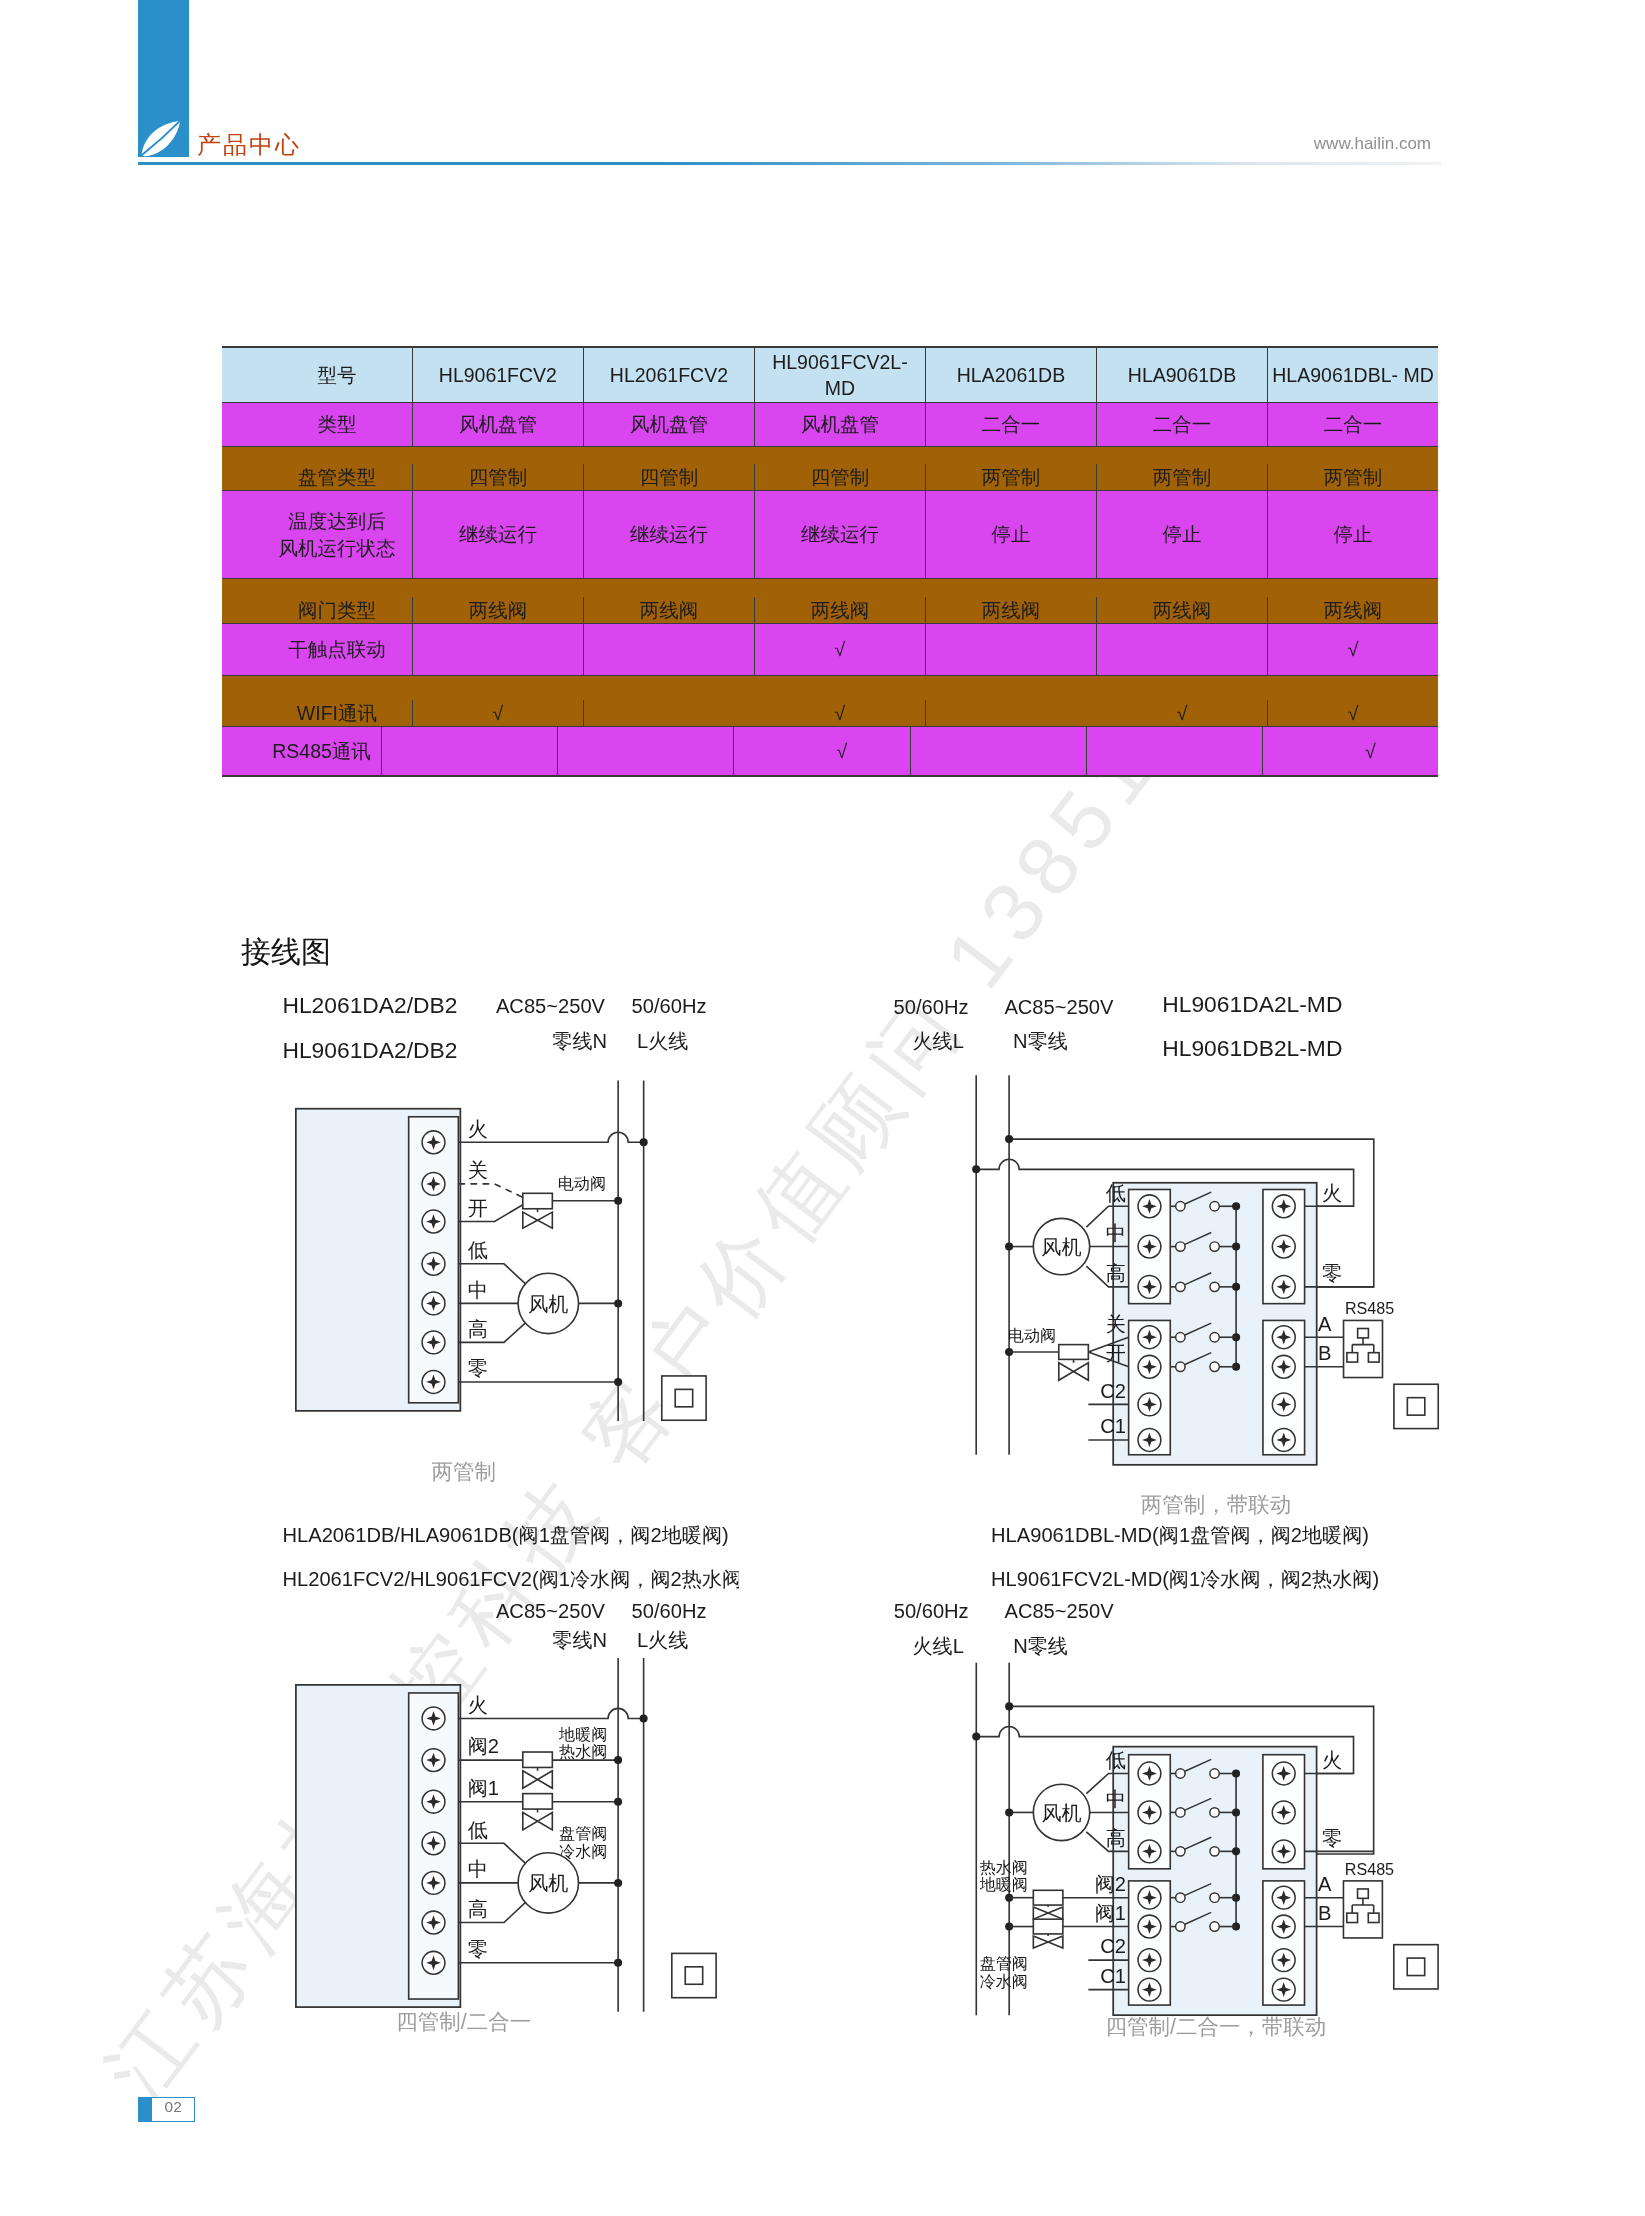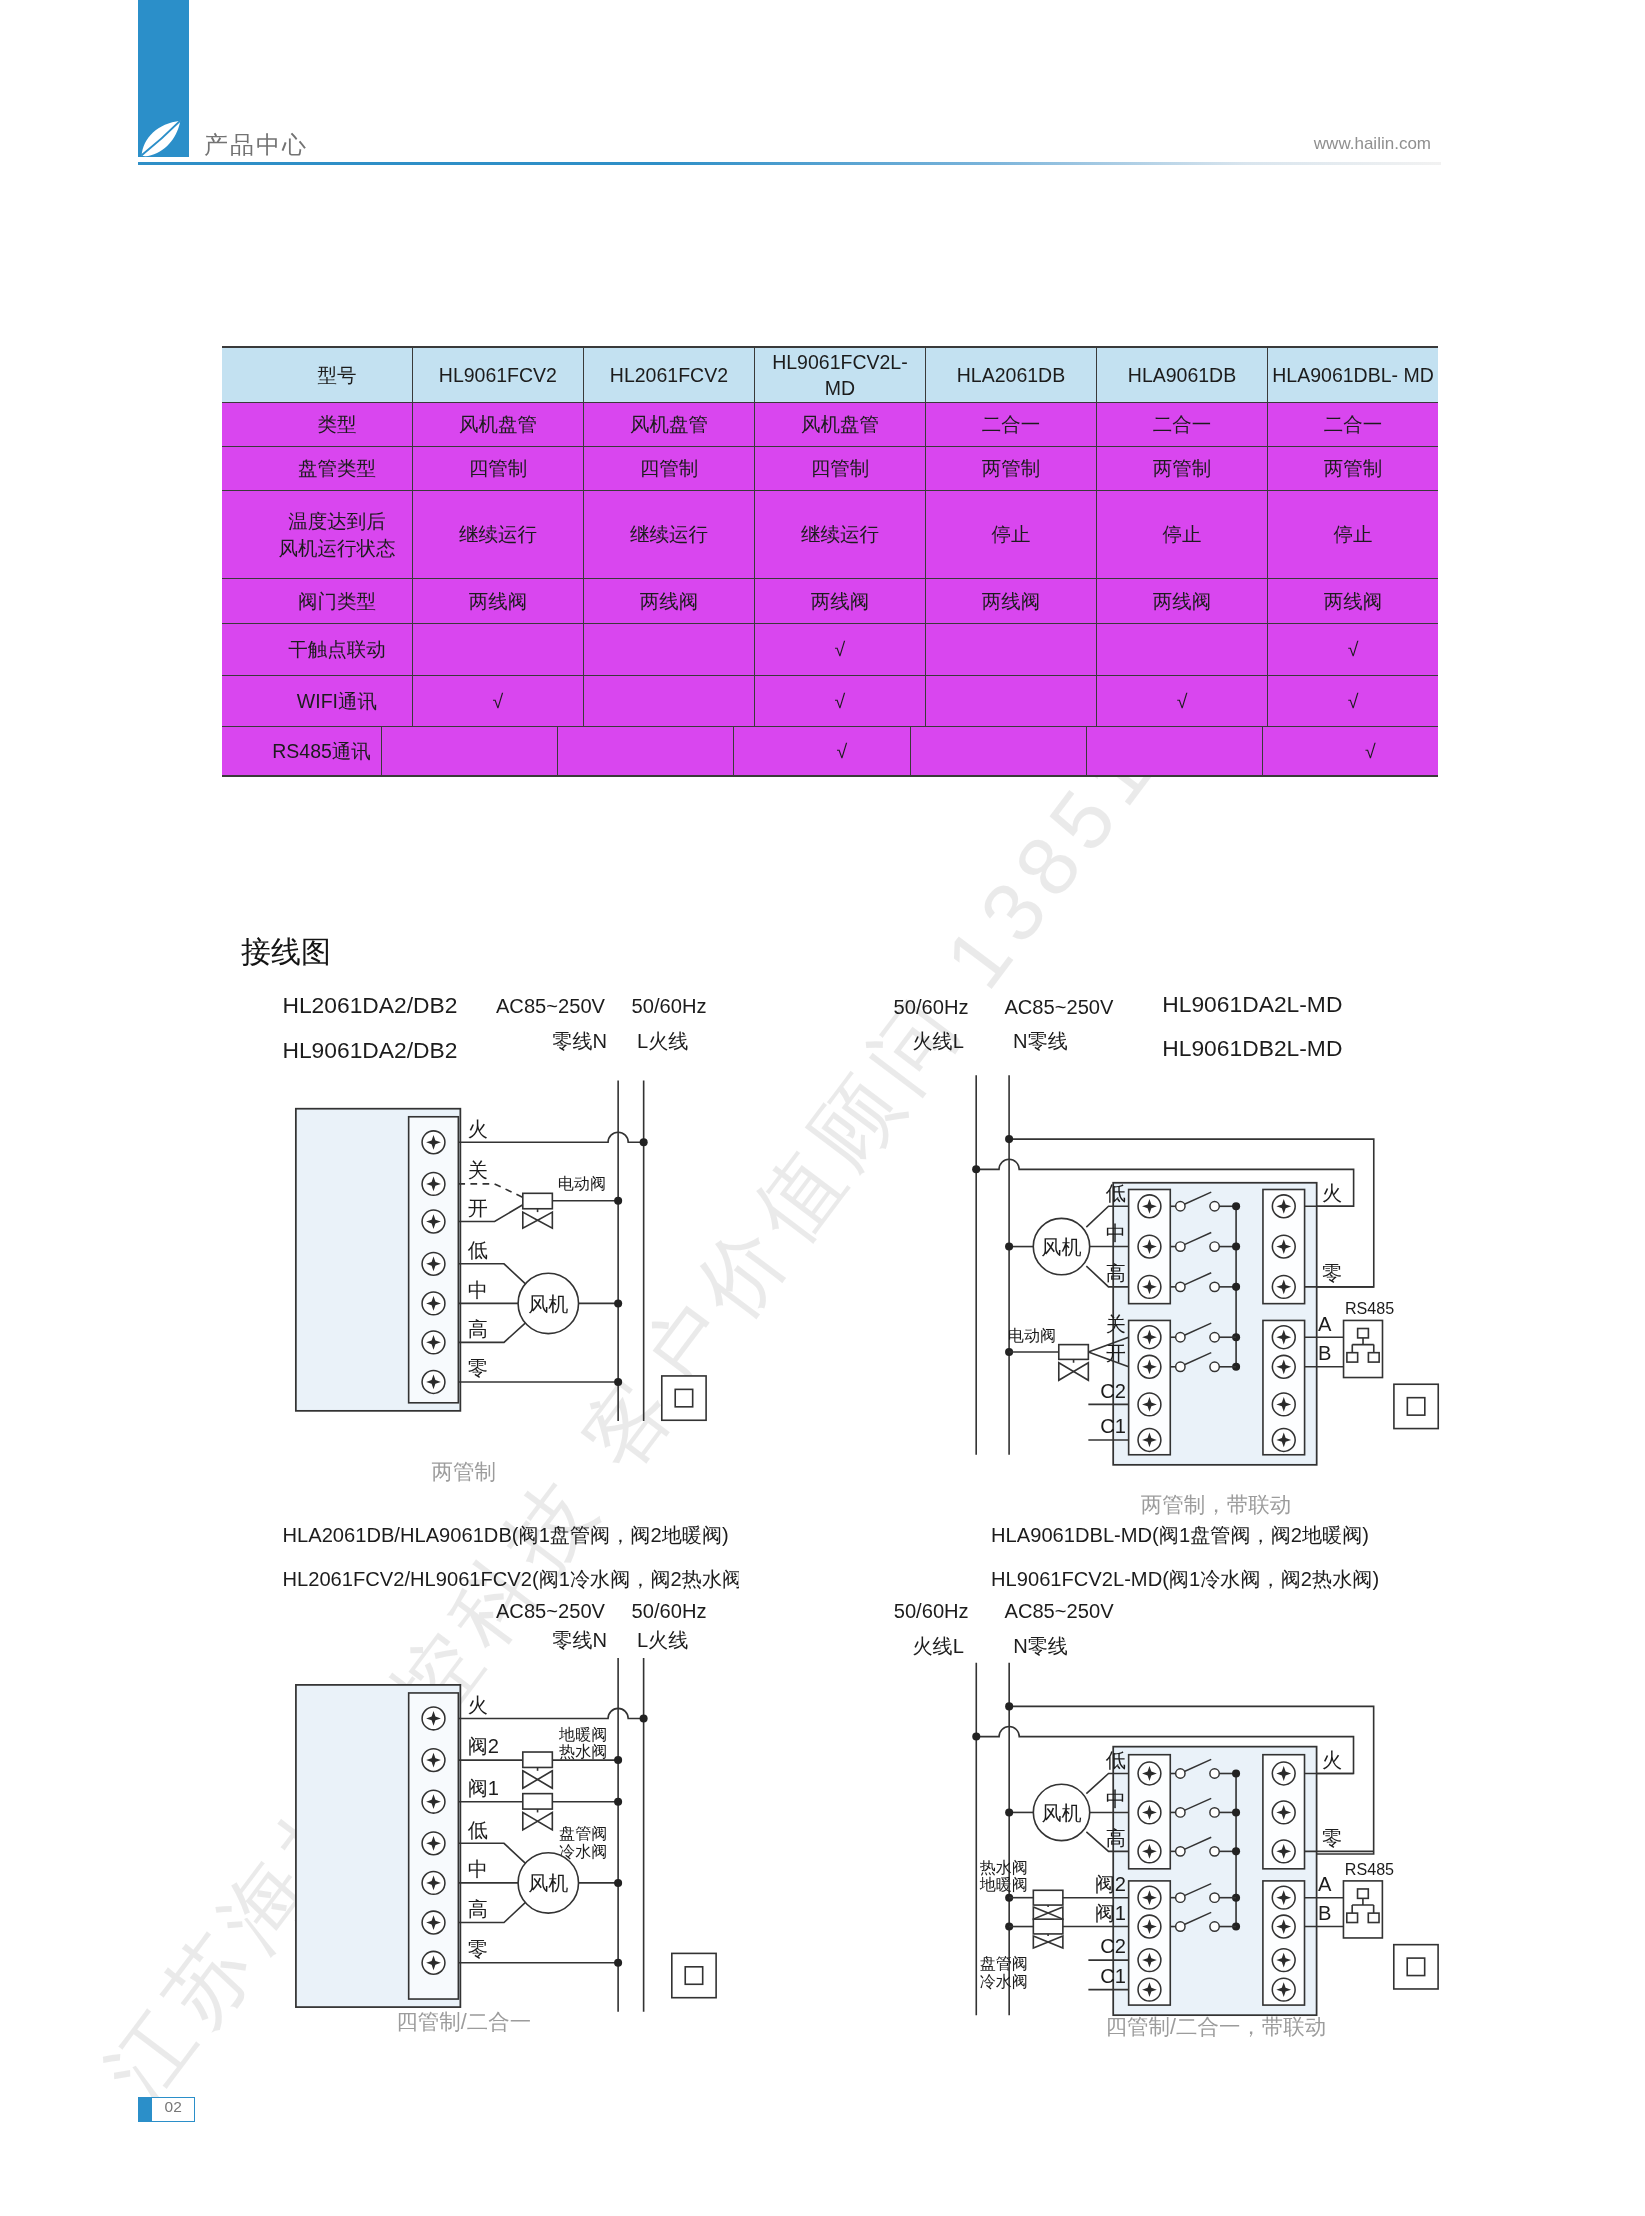--- a/index.html
+++ b/index.html
@@ -1,34 +1,34 @@
 <!DOCTYPE html>
 <html style="font-size:10.7px"><head>
 <meta charset="utf-8">
 <style>
   html,body{margin:0;padding:0;background:#888;}
   .page{position:relative;width:1645px;height:2216px;background:#fff;overflow:hidden;
         font-family:"Liberation Sans","DejaVu Sans",sans-serif;color:#1c1c1c;}
   
   .brand-bar{position:absolute;left:138px;top:0;width:51px;height:157px;background:#2B8FC9;}
   .brand-leaf{position:absolute;left:139px;top:118px;width:44px;height:40px;}
-  .page-title{position:absolute;left:204px;top:129px;font-size:24px;color:#737373;letter-spacing:2px;}
+  .page-title{position:absolute;left:197px;top:129px;font-size:24px;color:#c2410c;letter-spacing:2px;}
   .header-rule{position:absolute;left:138px;top:162px;width:1303px;height:2.7px;
     background:linear-gradient(to right,#2E8FC7 0%,#2E8FC7 40%,#79B3DA 65%,#D9E5EE 85%,#F2F2F2 100%);}
   .website{position:absolute;left:1240px;top:134px;width:191px;text-align:right;font-size:17px;color:#8f8f8f;}
   
   .watermark{position:absolute;left:81px;top:2056px;transform:rotate(-53deg);transform-origin:0 0;
     font-size:84px;letter-spacing:10.7px;color:#8a8a8a;opacity:.17;white-space:nowrap;pointer-events:none;}
   
   .spec-table{position:absolute;left:222px;top:346px;width:1216px;
     border-top:2.7px solid #3a3a3a;border-bottom:2.7px solid #3a3a3a;}
   .trow{display:flex;border-bottom:1.6px solid #3a3a3a;background:#d946ef;}
   .trow:last-child{border-bottom:none;gap:40px;}
   .trow.hd{background:#C3E1F1;}
-  .trow.gy{background:#d946ef;}
+  .trow.gy{background:#a16207;align-items:flex-end;}
   .tcell{width:177px;display:flex;flex-direction:column;align-items:center;justify-content:center;
     text-align:center;border-right:1.2px solid #3a3a3a;font-size:19.5px;line-height:1.35;}
   .tcell:first-child{width:156px;padding-left:40px;}
   .tcell:last-child{border-right:none;}
   
   .section-title{position:absolute;left:241px;top:932px;font-size:30px;font-weight:normal;color:#141414;}
   .diag{position:absolute;}
   svg{font-family:"Liberation Sans","DejaVu Sans",sans-serif;}
   .wire{stroke:#333;stroke-width:2.4;fill:none;}
   .dash{stroke-dasharray:10 8;}

